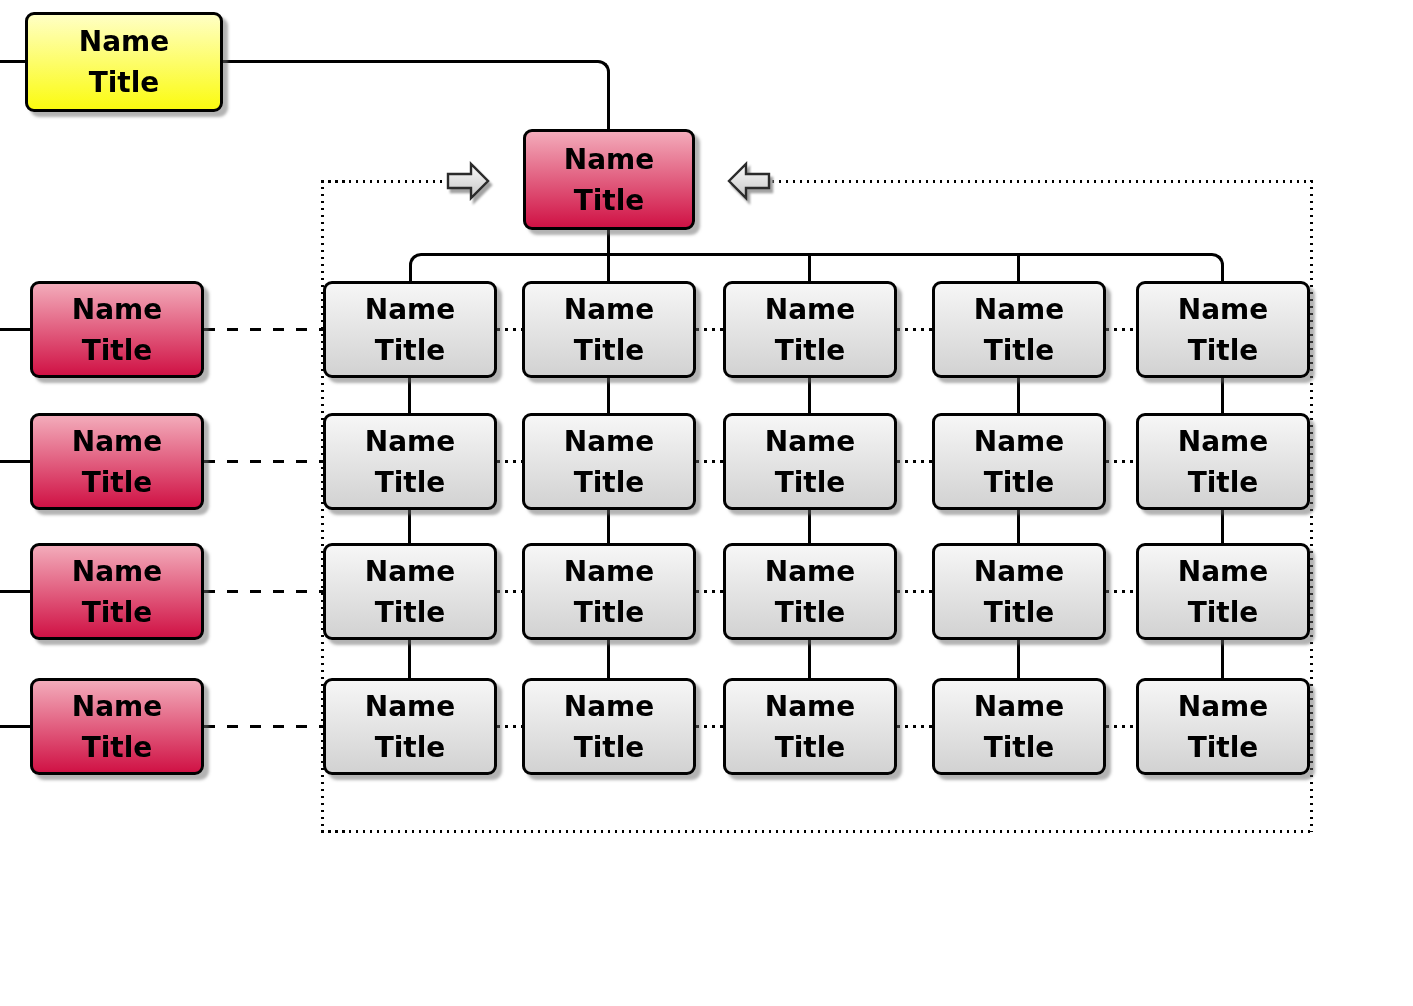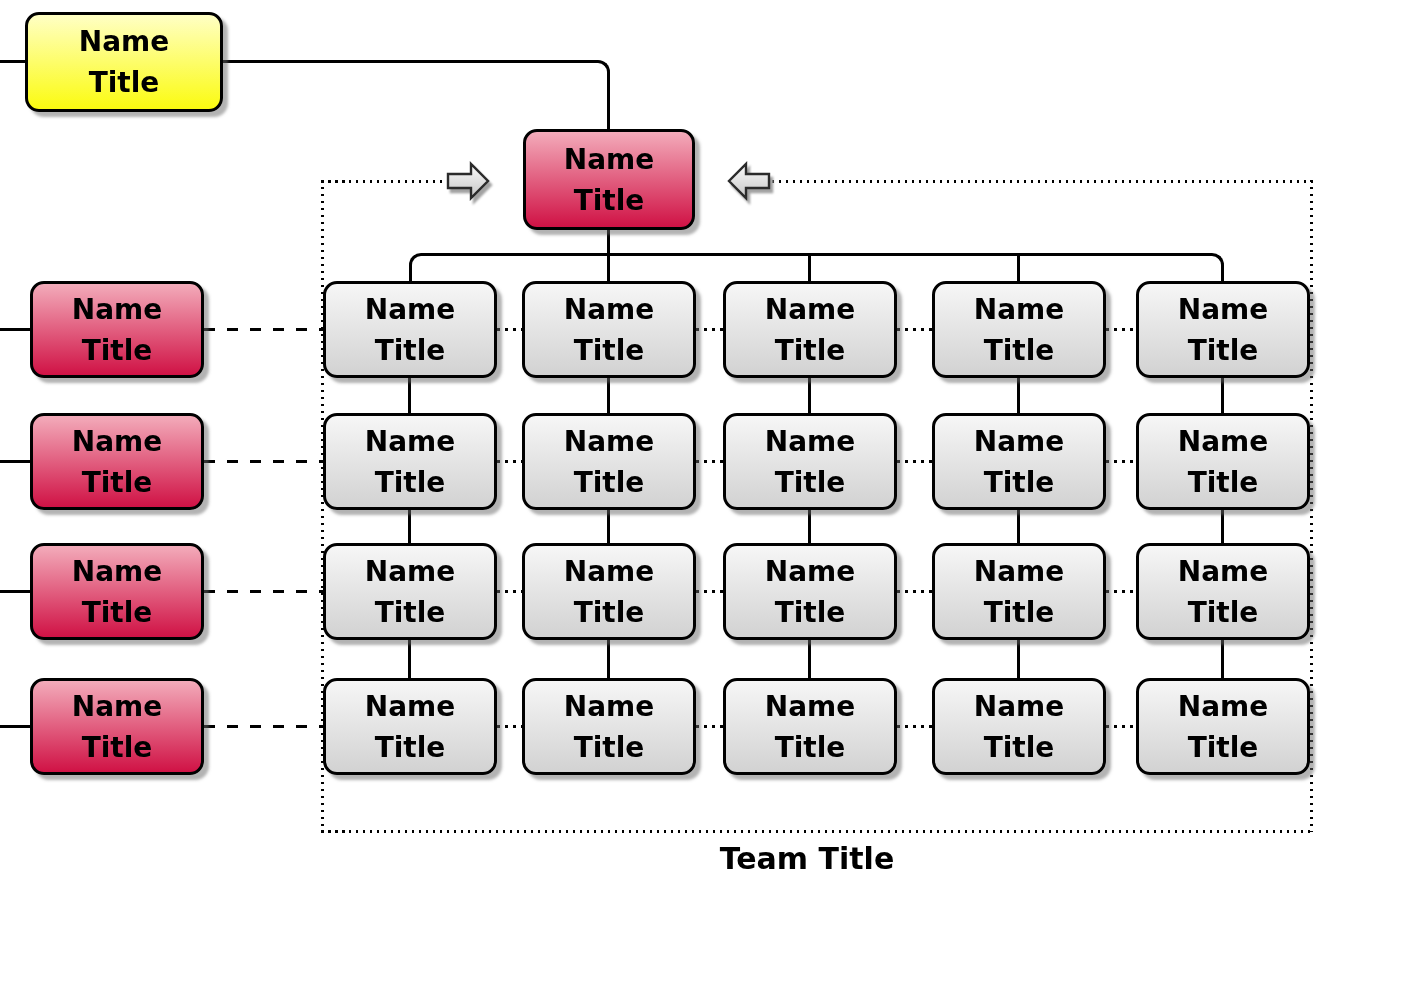--- a/index.html
+++ b/index.html
@@ -9,21 +9,21 @@
     position:relative; overflow:hidden;
     font-family:"DejaVu Sans", sans-serif;
   }
   .canvas { position:absolute; inset:0; }
 
   
   .node {
     position:absolute;
     width:174px; height:97px;
     border:3px solid #000;
-    border-radius:14px;
+    border-radius:9px;
     display:flex; flex-direction:column;
     align-items:center; justify-content:center;
     font-weight:bold; font-size:28px; line-height:41px; color:#000;
     box-shadow:5px 5px 3px rgba(104,104,104,0.5);
     z-index:5; text-align:center;
   }
   .node.gray   { background:linear-gradient(#f6f6f6, #d2d2d2); }
   .node.red    { background:linear-gradient(#f3abba, #d01245); }
   .node.yellow { background:linear-gradient(#ffffc4, #fbfb10); width:198px; height:100px; }
   .node.lead   { width:172px; height:101px; }
@@ -238,15 +238,14 @@
   </div>
   <div class="node gray" style="left:932px;top:678px;">
     <span>Name</span>
     <span>Title</span>
   </div>
   <div class="node gray" style="left:1136px;top:678px;">
     <span>Name</span>
     <span>Title</span>
   </div>
 
-  <div class="team-label">Team Title</div>
 
 </div>
 
 </body></html>

